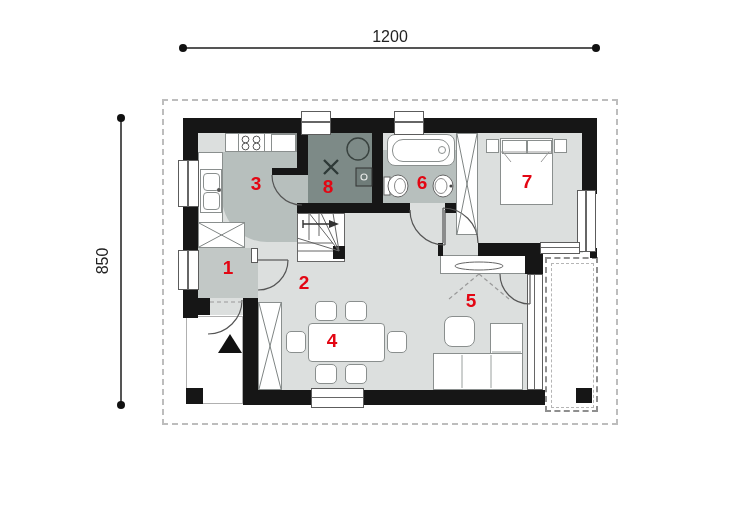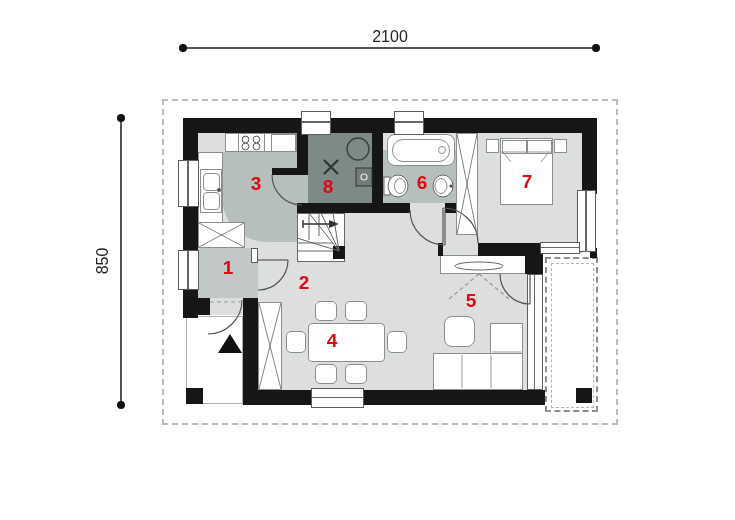--- a/index.html
+++ b/index.html
@@ -27,21 +27,21 @@
 </head>
 <body>
 
 <div id="canvas">
 
   <div class="plotborder" style="left:162px;top:99px;width:452px;height:322px;"></div>
 
   <div class="dimline" style="left:183px;top:47px;width:413px;height:2px;"></div>
   <div class="dimdot" style="left:183px;top:48px;"></div>
   <div class="dimdot" style="left:596px;top:48px;"></div>
-  <div class="dimlabel" style="left:350px;top:28px;width:80px;">2100</div>
+  <div class="dimlabel" style="left:350px;top:28px;width:80px;">1200</div>
 
   <div class="dimline" style="left:120px;top:118px;width:2px;height:287px;"></div>
   <div class="dimdot" style="left:121px;top:118px;"></div>
   <div class="dimdot" style="left:121px;top:405px;"></div>
   <div class="dimlabel" style="left:64px;top:251px;width:80px;height:20px;transform:rotate(-90deg);">850</div>
 
   <div class="floor" style="left:197px;top:132px;width:386px;height:121px;background:#dcdfde;"></div>
   <div class="floor" style="left:197px;top:253px;width:346px;height:62px;background:#dcdfde;"></div>
   <div class="floor" style="left:256px;top:315px;width:287px;height:76px;background:#dcdfde;"></div>
   <div class="floor" style="left:222px;top:152px;width:86px;height:90px;background:#b7bfbd;border-bottom-left-radius:45px;"></div>

